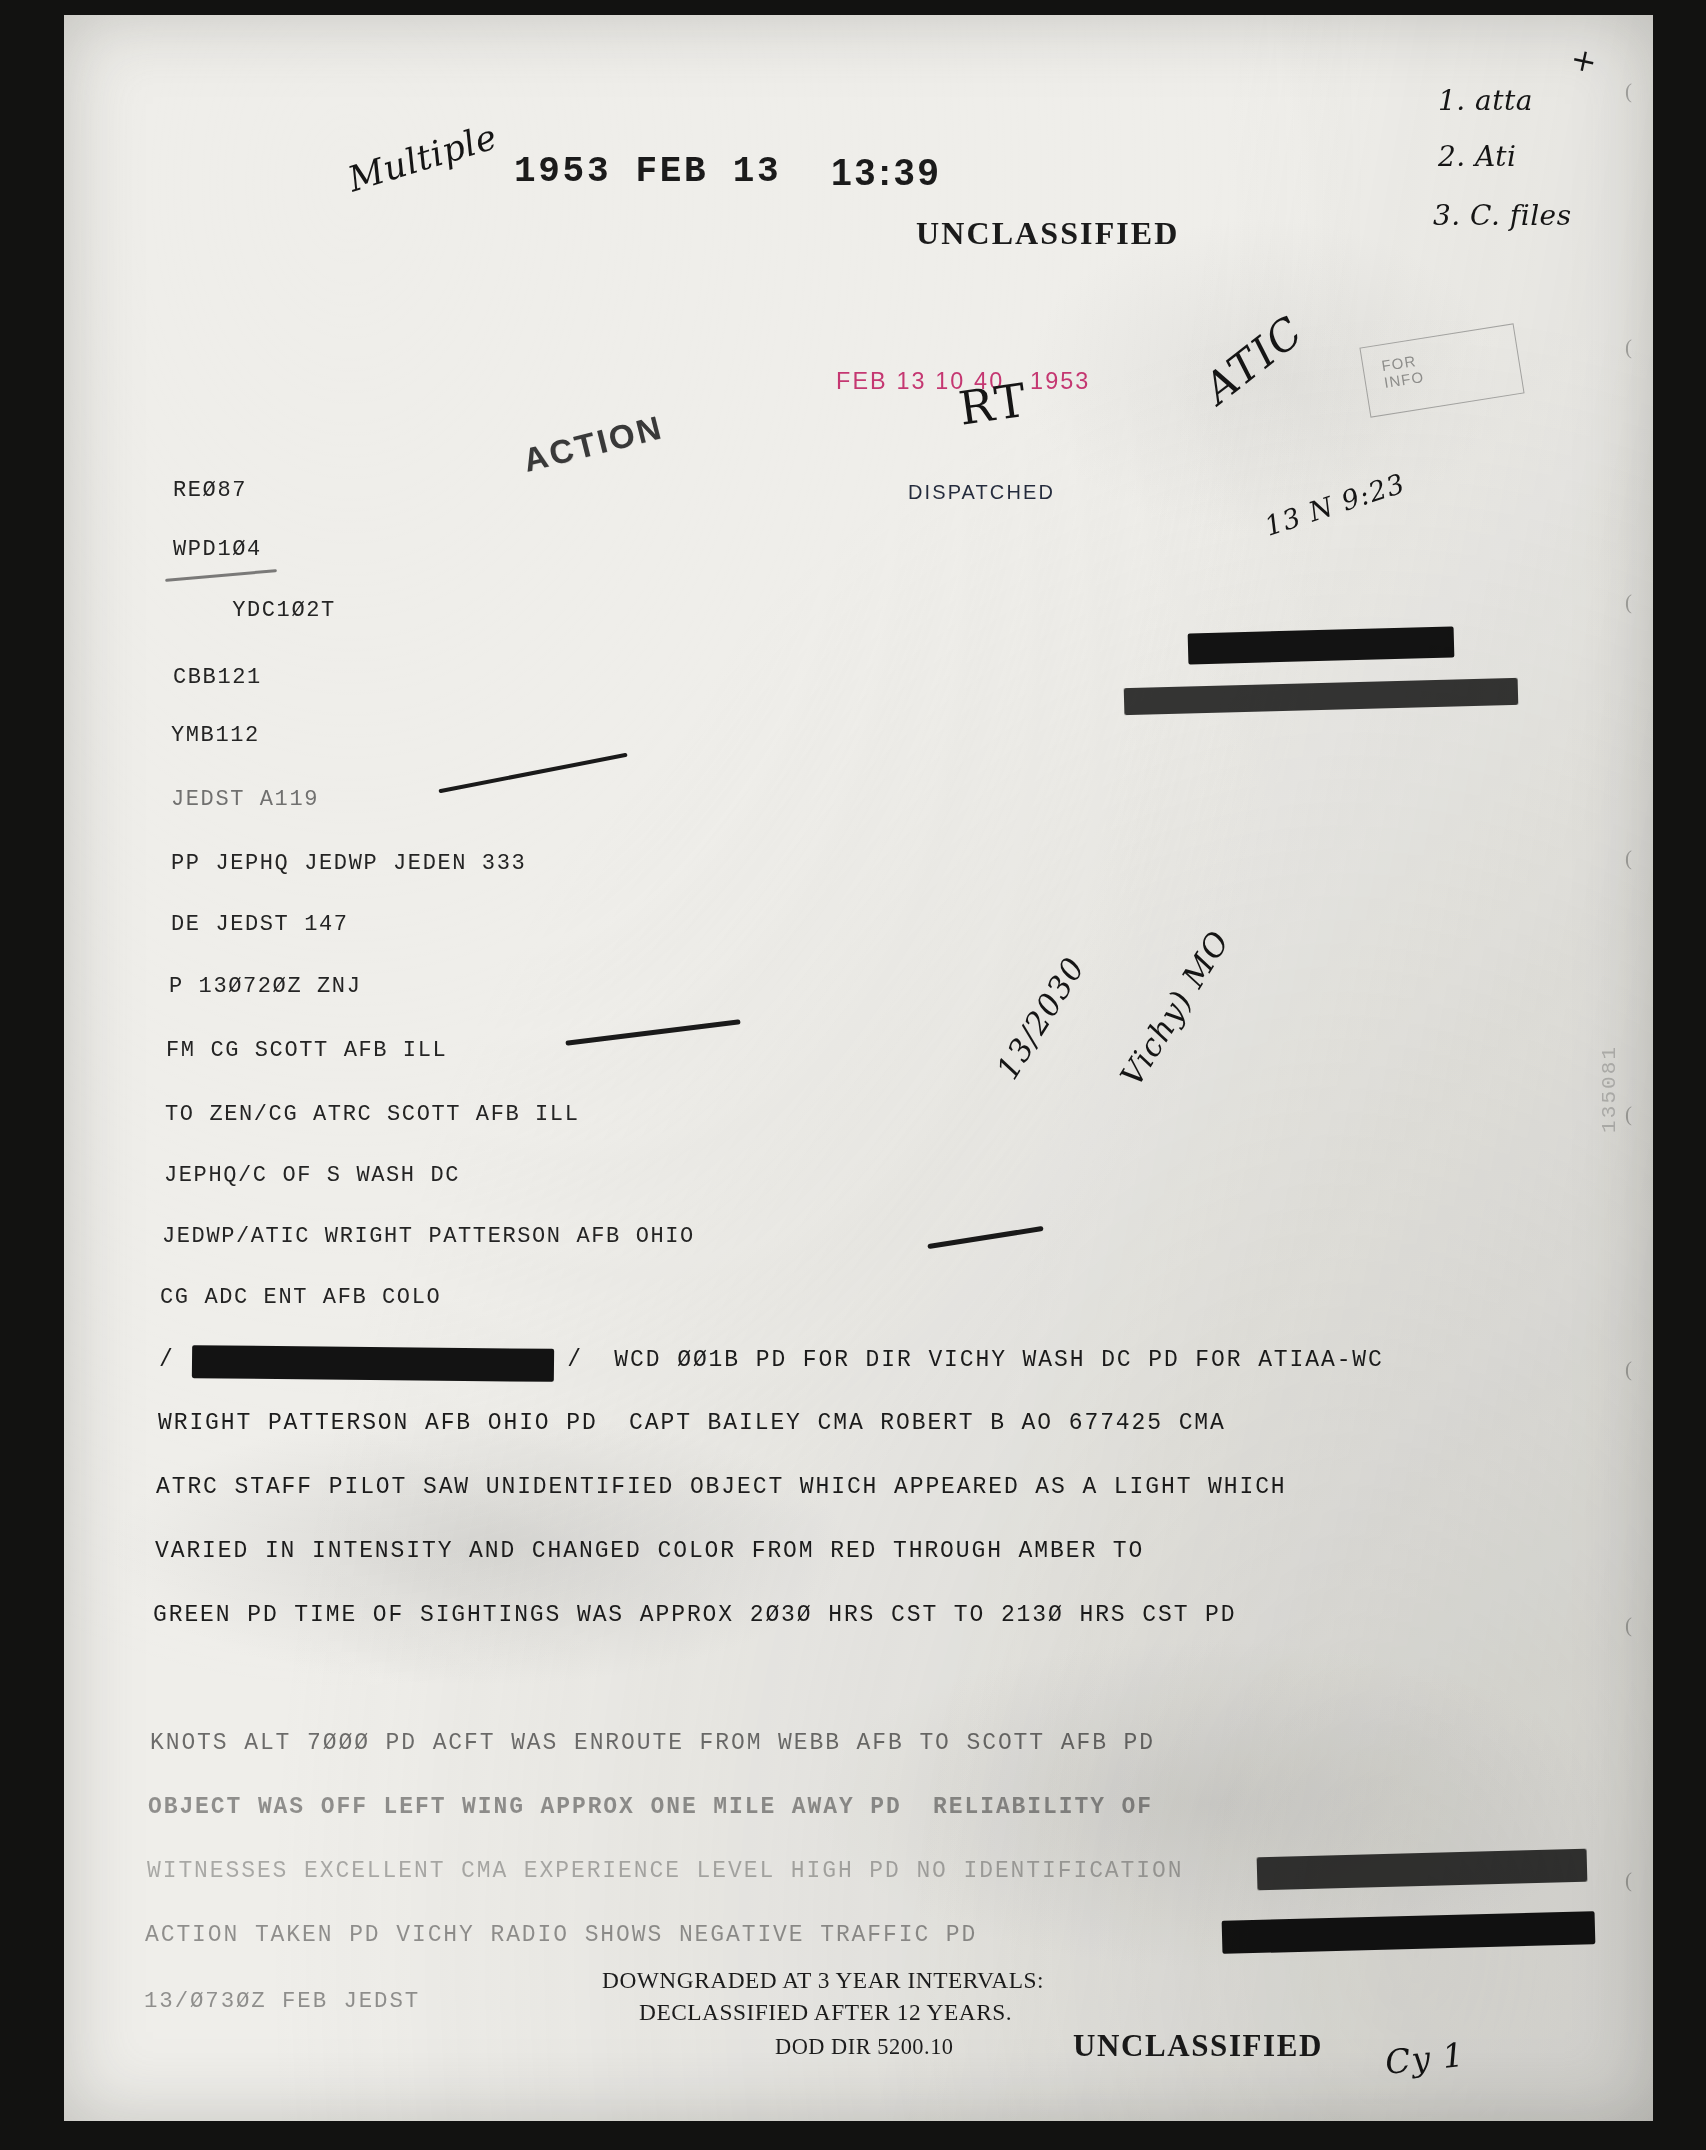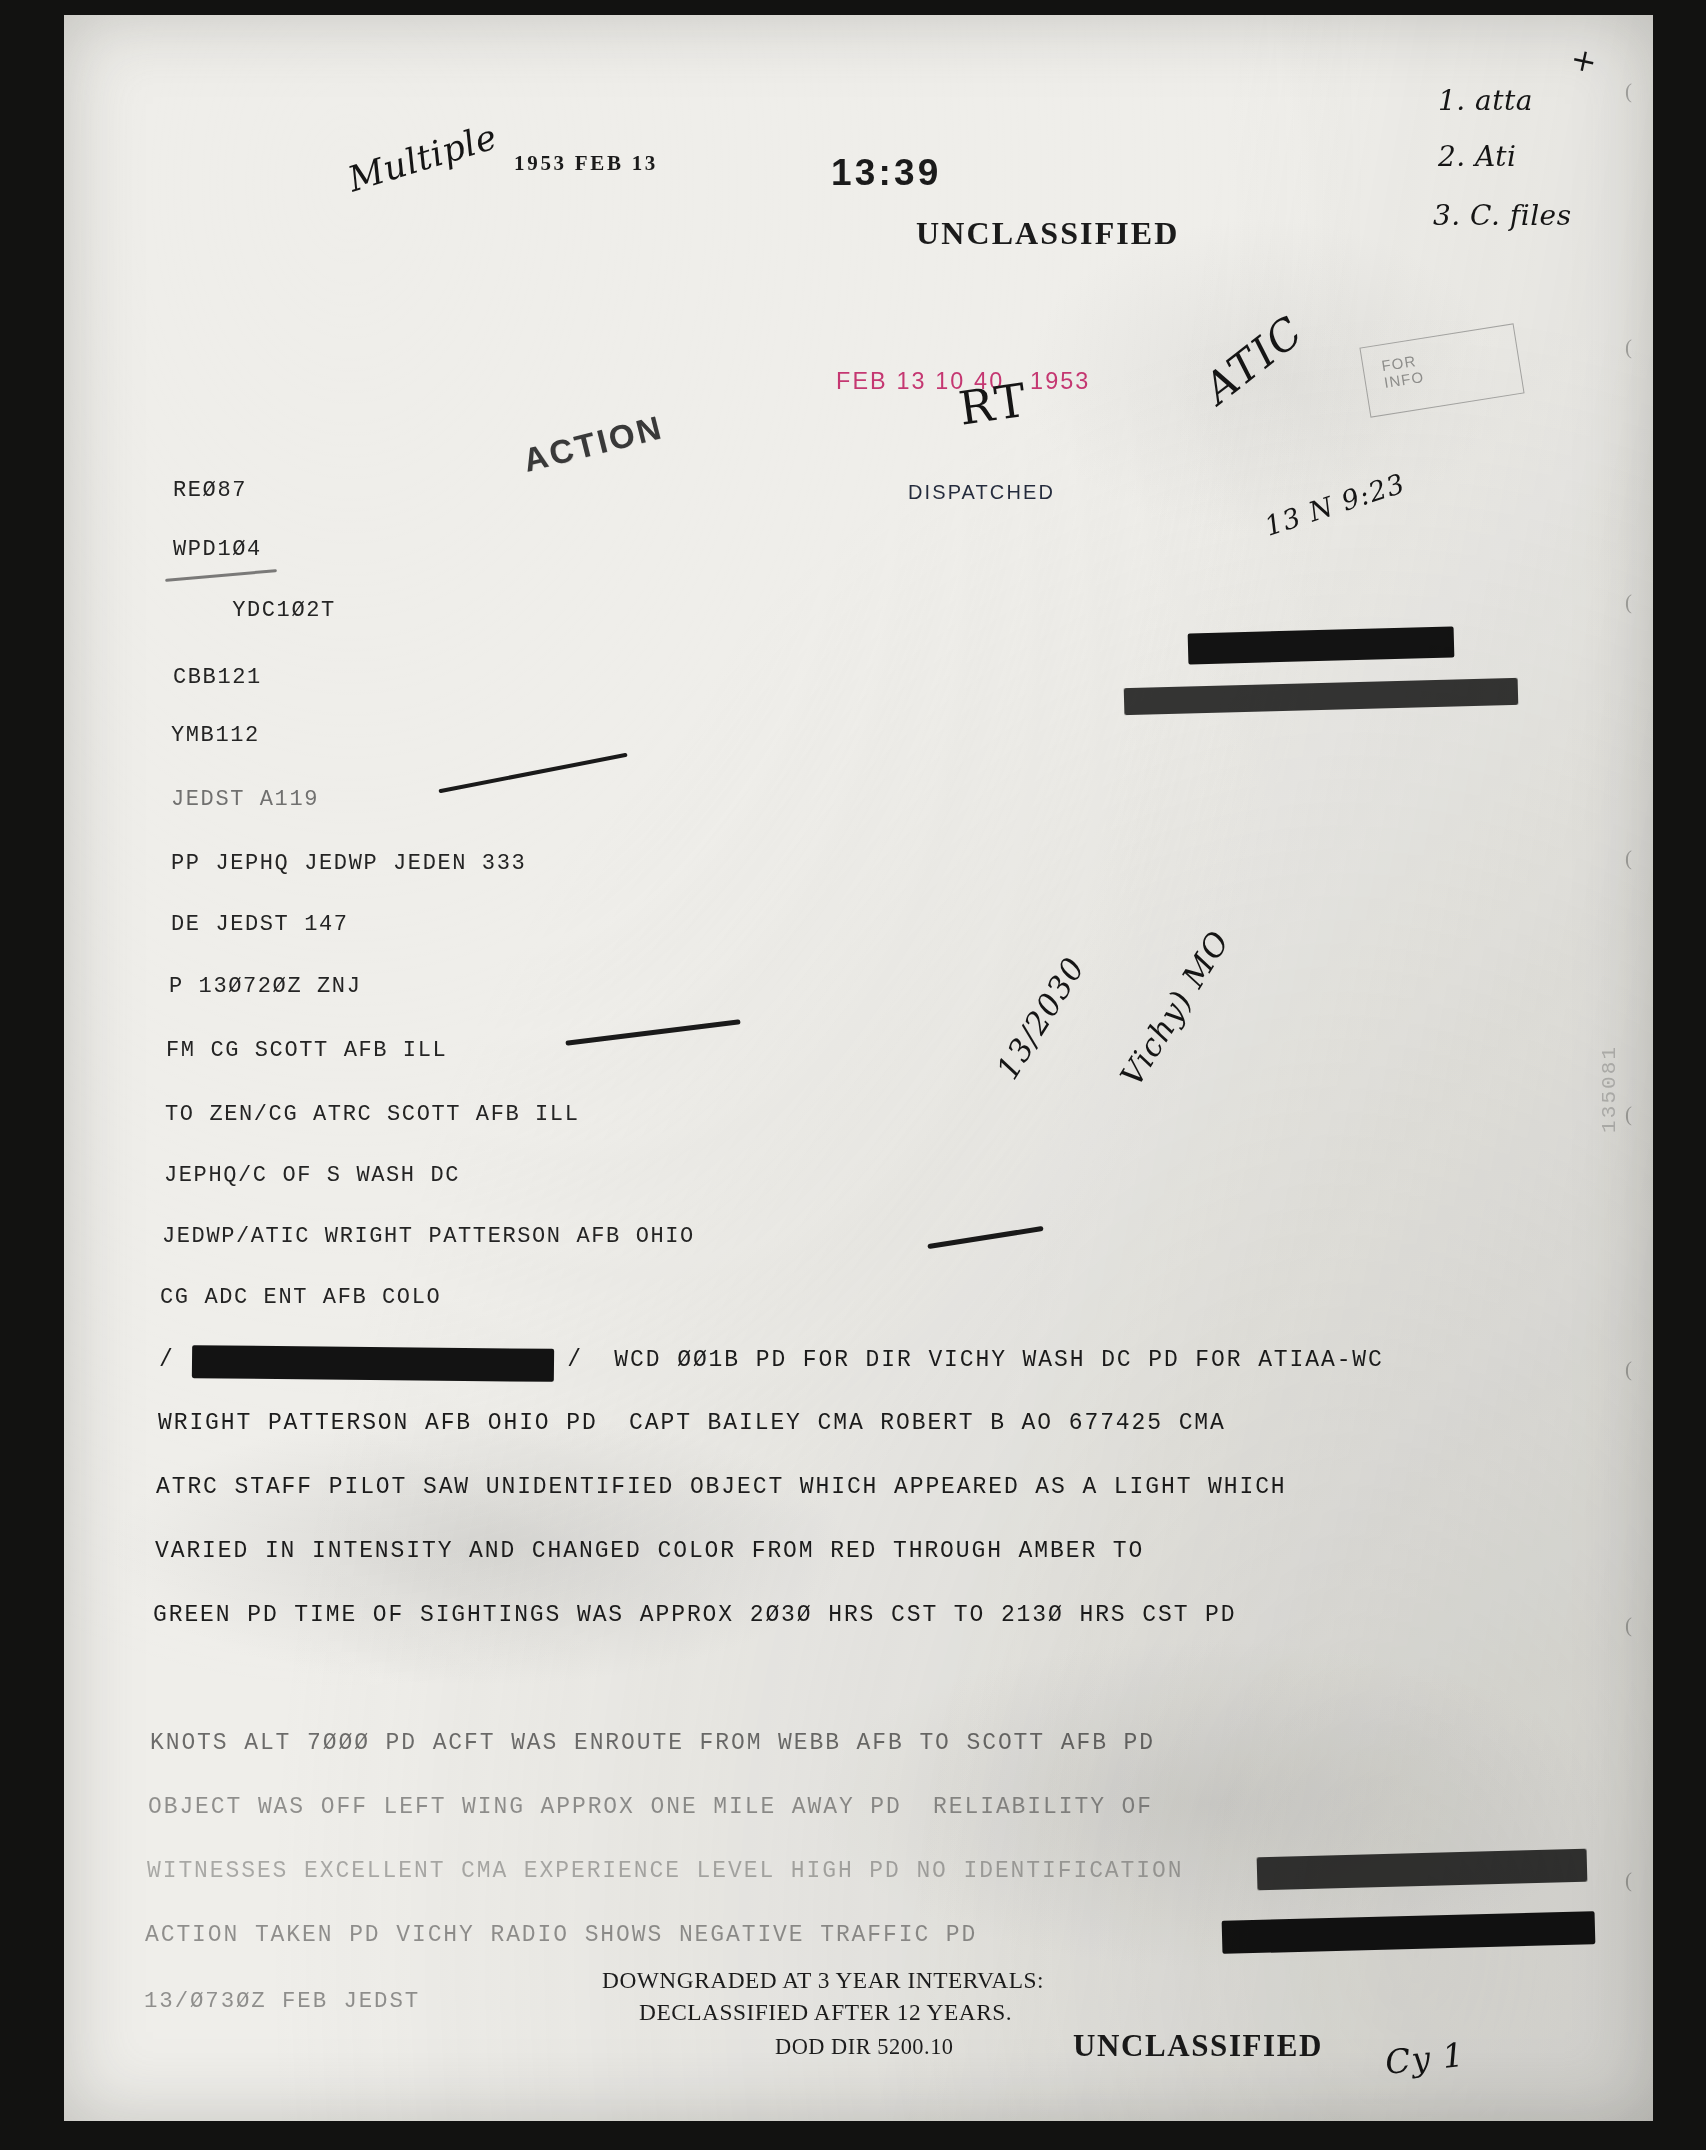--- a/index.html
+++ b/index.html
@@ -115,24 +115,24 @@
     font-size: 32px;
     font-weight: bold;
     letter-spacing: 2.1px;
   }
   #unclassified-bottom {
     font-size: 31px;
     font-weight: bold;
     letter-spacing: 1.6px;
   }
   #date-stamp {
-    font-size: 21px;
+    font-size: 36px;
     font-weight: bold;
     letter-spacing: 2.7px;
-    font-family: Liberation Serif, serif;
+    font-family: Liberation Mono, monospace;
   }
   #time-stamp {
     font-size: 37px;
     font-weight: bold;
     letter-spacing: 3.2px;
     font-family: "Liberation Sans", sans-serif;
   }
   #recv-stamp {
     font-size: 23.4px;
     letter-spacing: 2.1px;
@@ -342,21 +342,21 @@
     <div class="tw hdr" style="left:100px; top:1148px;">JEPHQ/C OF S WASH DC</div>
     <div class="tw hdr" style="left:98px; top:1209px;">JEDWP/ATIC WRIGHT PATTERSON AFB OHIO</div>
     <div class="tw hdr" style="left:96px; top:1270px;">CG ADC ENT AFB COLO</div>
 
     <div class="tw body" style="left:95px; top:1332px;">/                         /  WCD ØØ1B PD FOR DIR VICHY WASH DC PD FOR ATIAA-WC</div>
     <div class="tw body" style="left:94px; top:1395px;">WRIGHT PATTERSON AFB OHIO PD  CAPT BAILEY CMA ROBERT B AO 677425 CMA</div>
     <div class="tw body" style="left:92px; top:1459px;">ATRC STAFF PILOT SAW UNIDENTIFIED OBJECT WHICH APPEARED AS A LIGHT WHICH</div>
     <div class="tw body" style="left:91px; top:1523px;">VARIED IN INTENSITY AND CHANGED COLOR FROM RED THROUGH AMBER TO</div>
     <div class="tw body" style="left:89px; top:1587px;">GREEN PD TIME OF SIGHTINGS WAS APPROX 2Ø3Ø HRS CST TO 213Ø HRS CST PD</div>
     <div class="tw body fade1" style="left:86px; top:1715px;">KNOTS ALT 7ØØØ PD ACFT WAS ENROUTE FROM WEBB AFB TO SCOTT AFB PD</div>
-    <div class="tw body fade2" style="left:84px; top:1779px;">OBJECT WAS OFF LEFT WING APPROX ONE MILE AWAY PD  RELIABILITY OF</div>
+    <div class="tw body fade2" style="left:84px; top:1779px;font-weight:bold;">OBJECT WAS OFF LEFT WING APPROX ONE MILE AWAY PD  RELIABILITY OF</div>
     <div class="tw body fade3" style="left:83px; top:1843px;">WITNESSES EXCELLENT CMA EXPERIENCE LEVEL HIGH PD NO IDENTIFICATION</div>
     <div class="tw body fade2" style="left:81px; top:1907px;">ACTION TAKEN PD VICHY RADIO SHOWS NEGATIVE TRAFFIC PD</div>
 
     <div class="tw body fade2" style="left:80px; top:1973px; font-size:22.4px;">13/Ø73ØZ FEB JEDST</div>
 
     <div class="stamp downgrade-line" style="left:538px; top:1952px; font-size:23.4px;">DOWNGRADED AT 3 YEAR INTERVALS:</div>
     <div class="stamp downgrade-line" style="left:575px; top:1984px; font-size:23.4px;">DECLASSIFIED AFTER 12 YEARS.</div>
     <div class="stamp downgrade-line" style="left:711px; top:2019px; font-size:22.4px;">DOD DIR 5200.10</div>
 
     <div class="stamp" id="unclassified-bottom" style="left:1009px; top:2013px;">UNCLASSIFIED</div>

